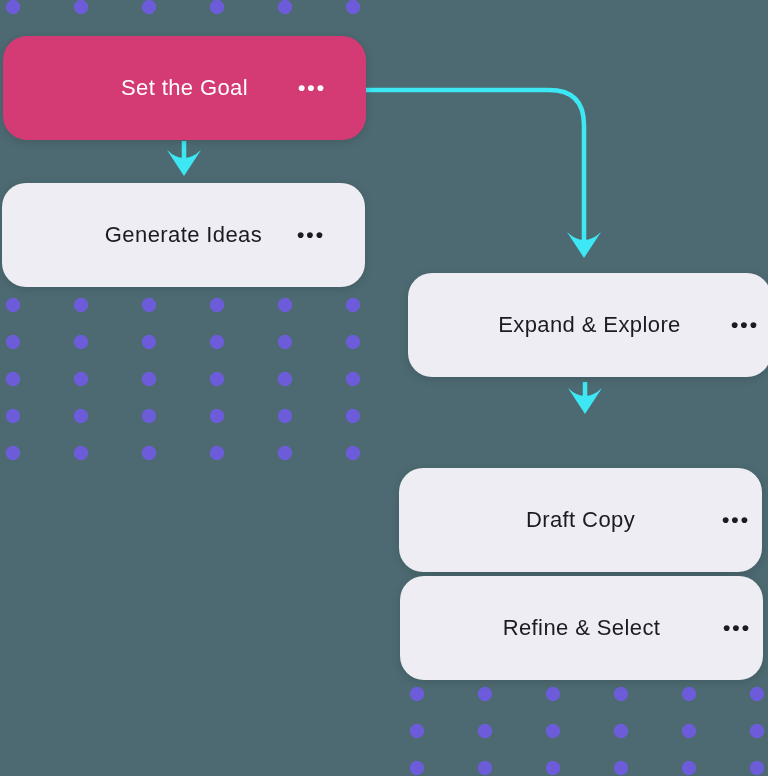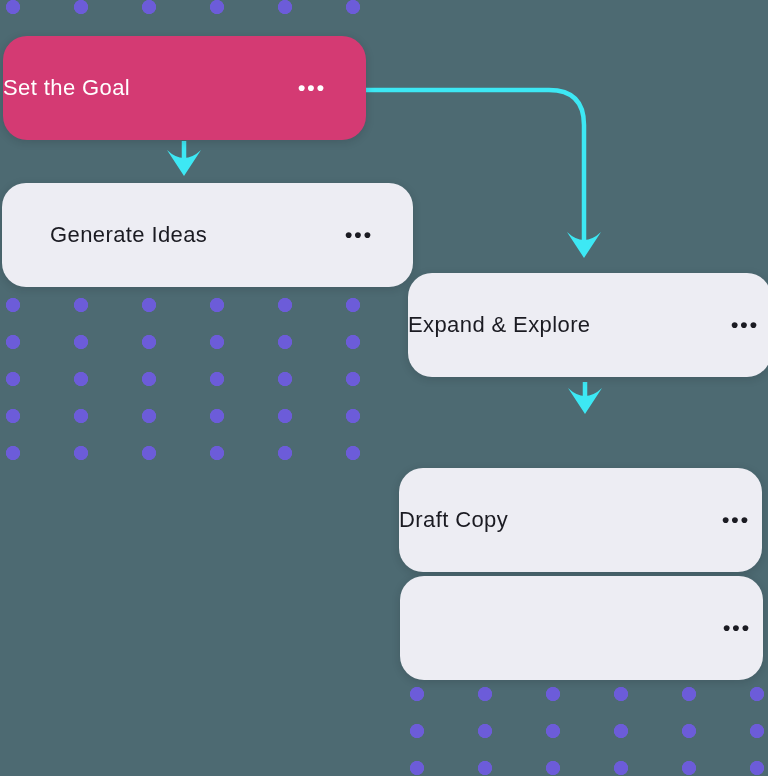--- a/index.html
+++ b/index.html
@@ -36,21 +36,21 @@
   .edge-head { fill: #3de8f4; stroke: none; }
 
   
   .node {
     position: absolute;
     width: 363px;
     height: 104px;
     border-radius: 24px;
     display: flex;
     align-items: center;
-    justify-content: flex-start;
+    justify-content: center;
     font-size: 22px;
     font-weight: 500;
     letter-spacing: 0.4px;
     cursor: pointer;
     box-shadow: 0 2px 8px rgba(20, 30, 35, 0.18);
   }
   .node.primary { background: #d43a73; color: #ffffff; }
   .node.light   { background: #ededf3; color: #1b1b22; }
   .node .label { pointer-events: none; }
   .more {
@@ -97,32 +97,33 @@
       <path class="edge-line" d="M585 536 L585 552"></path>
       <path class="edge-head" d="M585 568 L568 542 Q585 558 602 542 Z"></path>
     </g>
   </svg>
 
   <div class="node primary" style="left:3px; top:36px;">
     <span class="label">Set the Goal</span>
     <span class="more more-far">•••</span>
   </div>
 
-  <div class="node light" style="left:2px; top:183px;padding-left:48px;">
+  <div class="node light" style="left:2px; top:183px;">
     <span class="label">Generate Ideas</span>
     <span class="more more-far">•••</span>
   </div>
 
   <div class="node light" style="left:408px; top:273px;">
     <span class="label">Expand &amp; Explore</span>
     <span class="more more-near">•••</span>
   </div>
 
   <div class="node light" style="left:399px; top:428px;margin-top:40px;">
     <span class="label">Draft Copy</span>
     <span class="more more-near">•••</span>
   </div>
 
   <div class="node light" style="left:400px; top:576px;">
+    <span class="label">Refine &amp; Select</span>
     <span class="more more-near">•••</span>
   </div>
 
 </div>
 
 </body></html>

